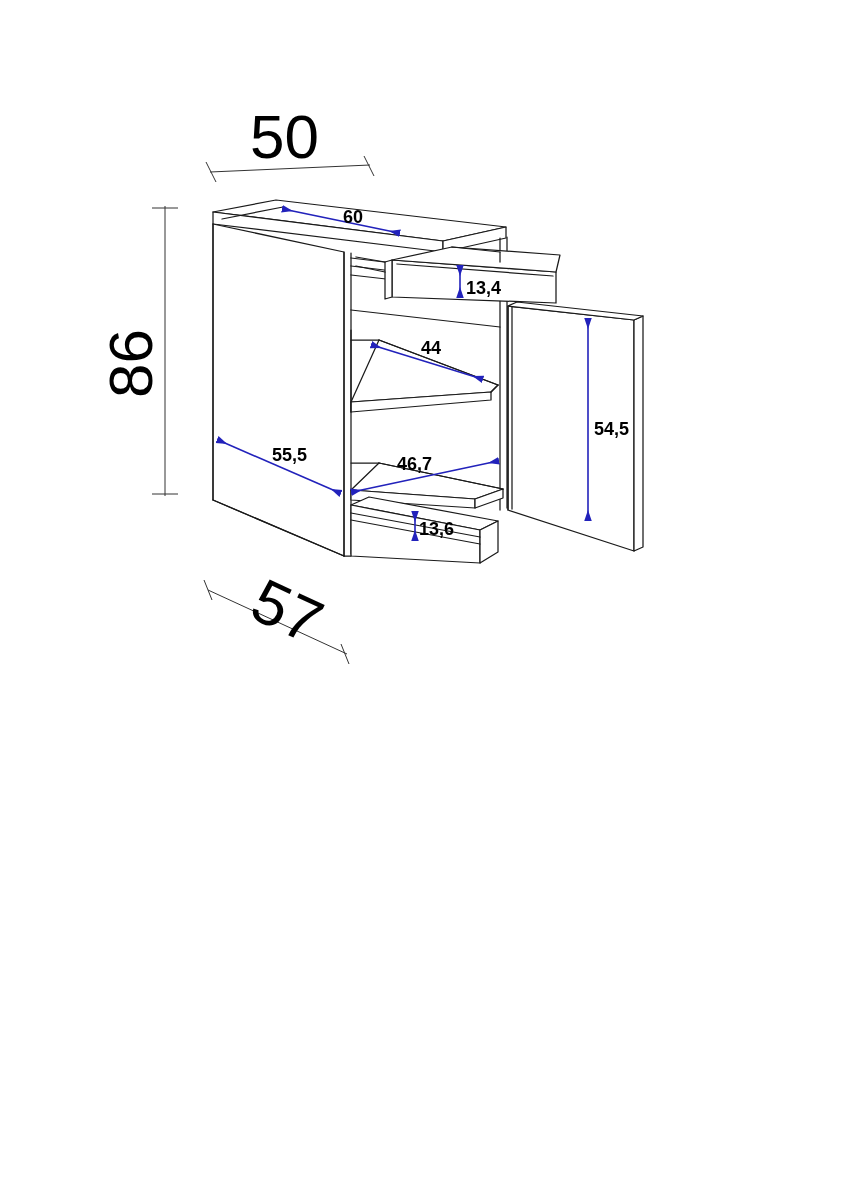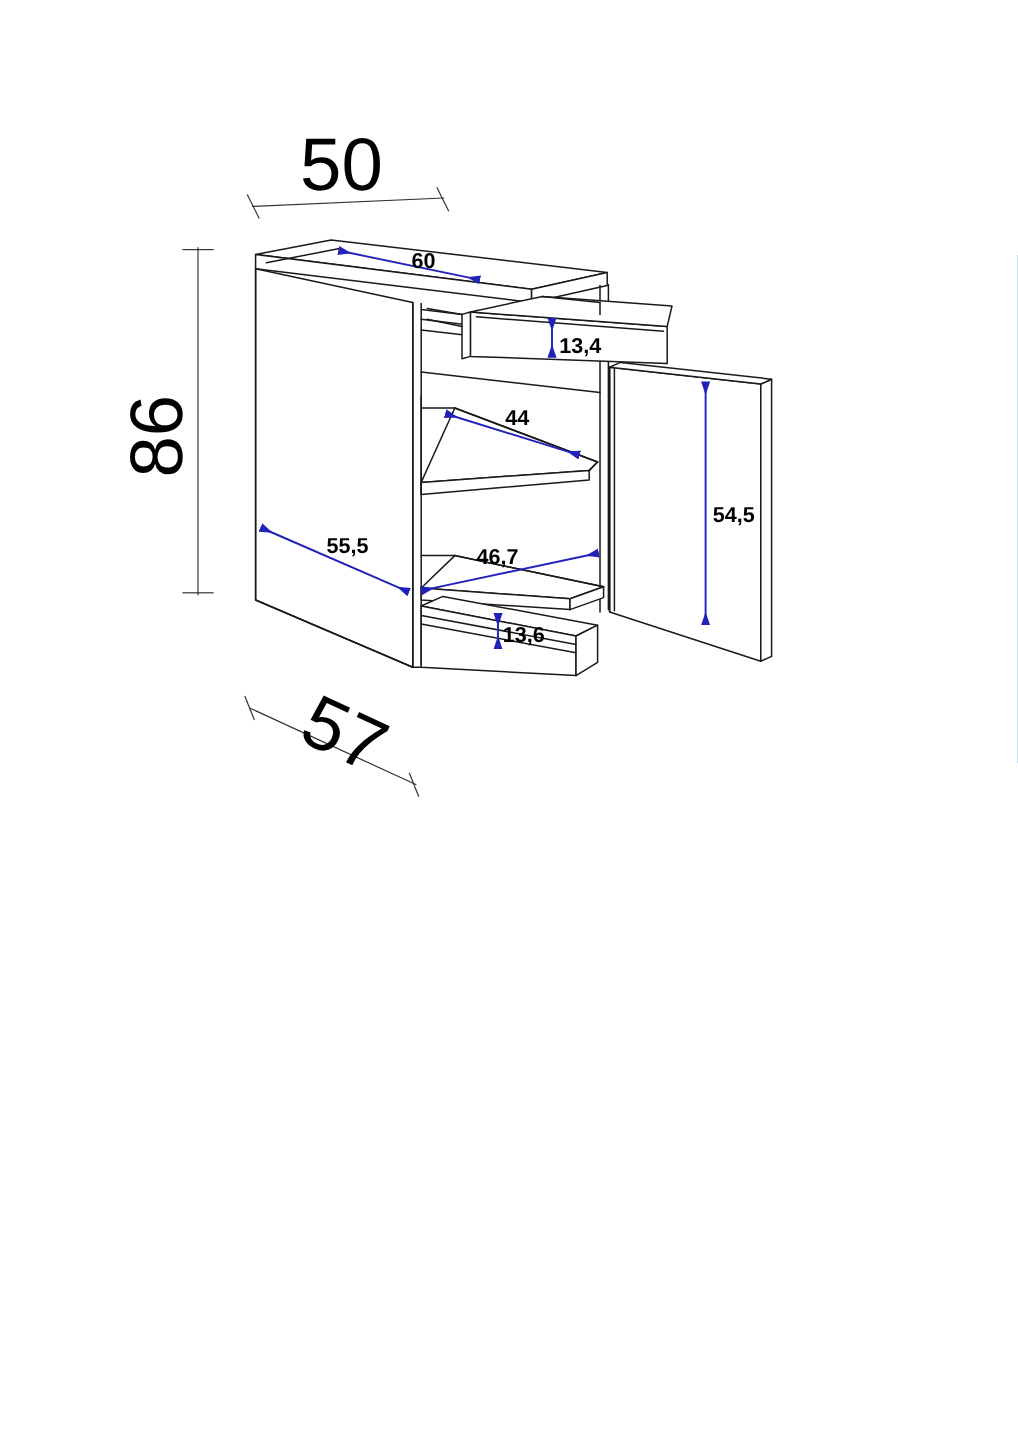--- a/index.html
+++ b/index.html
@@ -11,21 +11,21 @@
   body {
     width: 848px;
     height: 1200px;
     overflow: hidden;
     font-family: "Liberation Sans", sans-serif;
   }
   #drawing-root {
     position: relative;
     width: 848px;
     height: 999px;
-    background: #0ea5e9;
+    background: #c2410c;
   }
   #drawing-svg {
     position: absolute;
     left: 0;
     top: 0;
     width: 848px;
     height: 1200px;
     display: block;
   }
   .big-dim-text {

